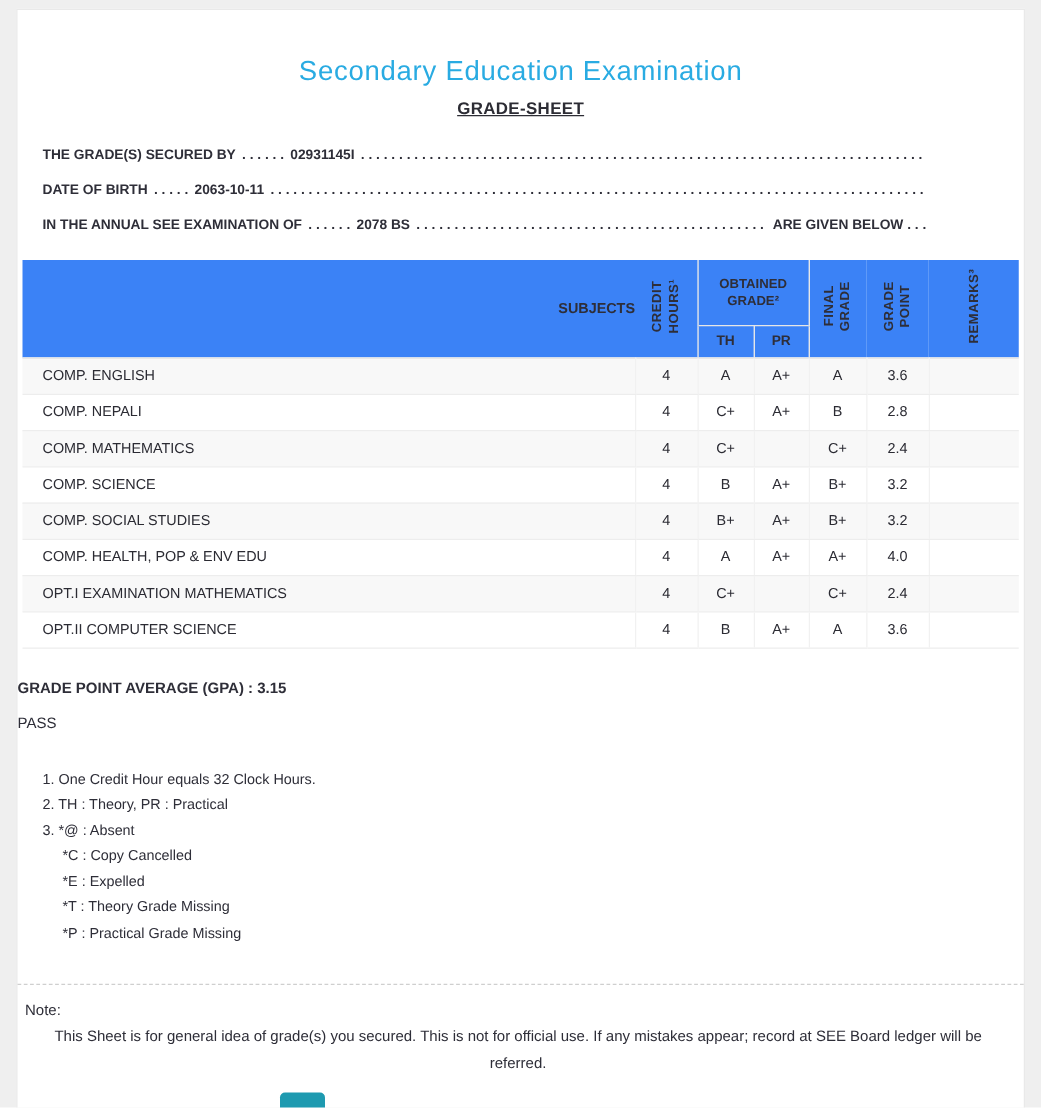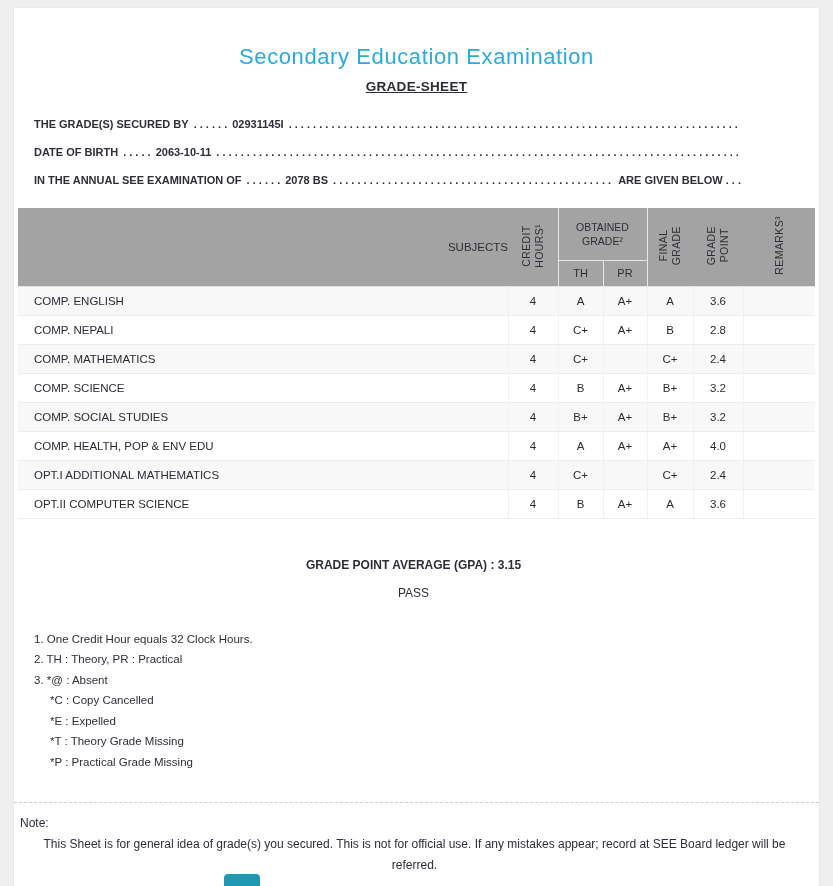--- a/index.html
+++ b/index.html
@@ -57,23 +57,23 @@
   }
   col.c-subject { width: auto; }
   col.c-credit { width: 50px; }
   col.c-th { width: 45px; }
   col.c-pr { width: 44px; }
   col.c-final { width: 46px; }
   col.c-point { width: 50px; }
   col.c-remarks { width: 72px; }
 
   .grades thead th {
-    background: #a3a3a3;
+    background: #3b82f6;
     color: #2e2e38;
-    font-weight: 400;
+    font-weight: 700;
     font-size: 10.5px;
   }
   .grades thead tr.hr1 { height: 52px; }
   .grades thead tr.hr2 { height: 26px; }
   .grades th.subjects-h {
     text-align: right;
     padding-left: 16px;
     font-size: 11.5px;
     vertical-align: middle;
   }
@@ -107,21 +107,21 @@
     font-size: 11.5px;
     text-align: center;
     color: #2b2b33;
     border-bottom: 1px solid #ededed;
   }
   .grades tbody td + td { border-left: 1px solid #f1f1f1; }
   .grades tbody td.subject { text-align: left; padding-left: 16px; }
   .grades tbody tr:nth-child(odd) { background: #f8f8f8; }
   .grades thead { border-bottom: 1px solid #e2e2e2; }
 
-  .summary { margin-top: 32px; padding-right: 6px; text-align: center; }
+  .summary { margin-top: 17px; padding-right: 6px; text-align: left; }
   .summary .gpa { font-size: 12px; font-weight: 700; line-height: 28px; }
   .summary .result { font-size: 12px; font-weight: 400; line-height: 28px; }
 
   .footnotes { margin-top: 22px; padding-left: 20px; font-size: 11.5px; }
   .footnotes .fn { line-height: 20.5px; }
   .footnotes .fn.sub { padding-left: 16px; }
 
   .divider {
     margin-top: 30px;
     border-top: 1px dashed #cfcfcf;
@@ -252,21 +252,21 @@
         <tr>
           <td class="subject">COMP. HEALTH, POP &amp; ENV EDU</td>
           <td>4</td>
           <td>A</td>
           <td>A+</td>
           <td>A+</td>
           <td>4.0</td>
           <td></td>
         </tr>
         <tr>
-          <td class="subject">OPT.I ADDITIONAL MATHEMATICS</td>
+          <td class="subject">OPT.I EXAMINATION MATHEMATICS</td>
           <td>4</td>
           <td>C+</td>
           <td></td>
           <td>C+</td>
           <td>2.4</td>
           <td></td>
         </tr>
         <tr>
           <td class="subject">OPT.II COMPUTER SCIENCE</td>
           <td>4</td>

